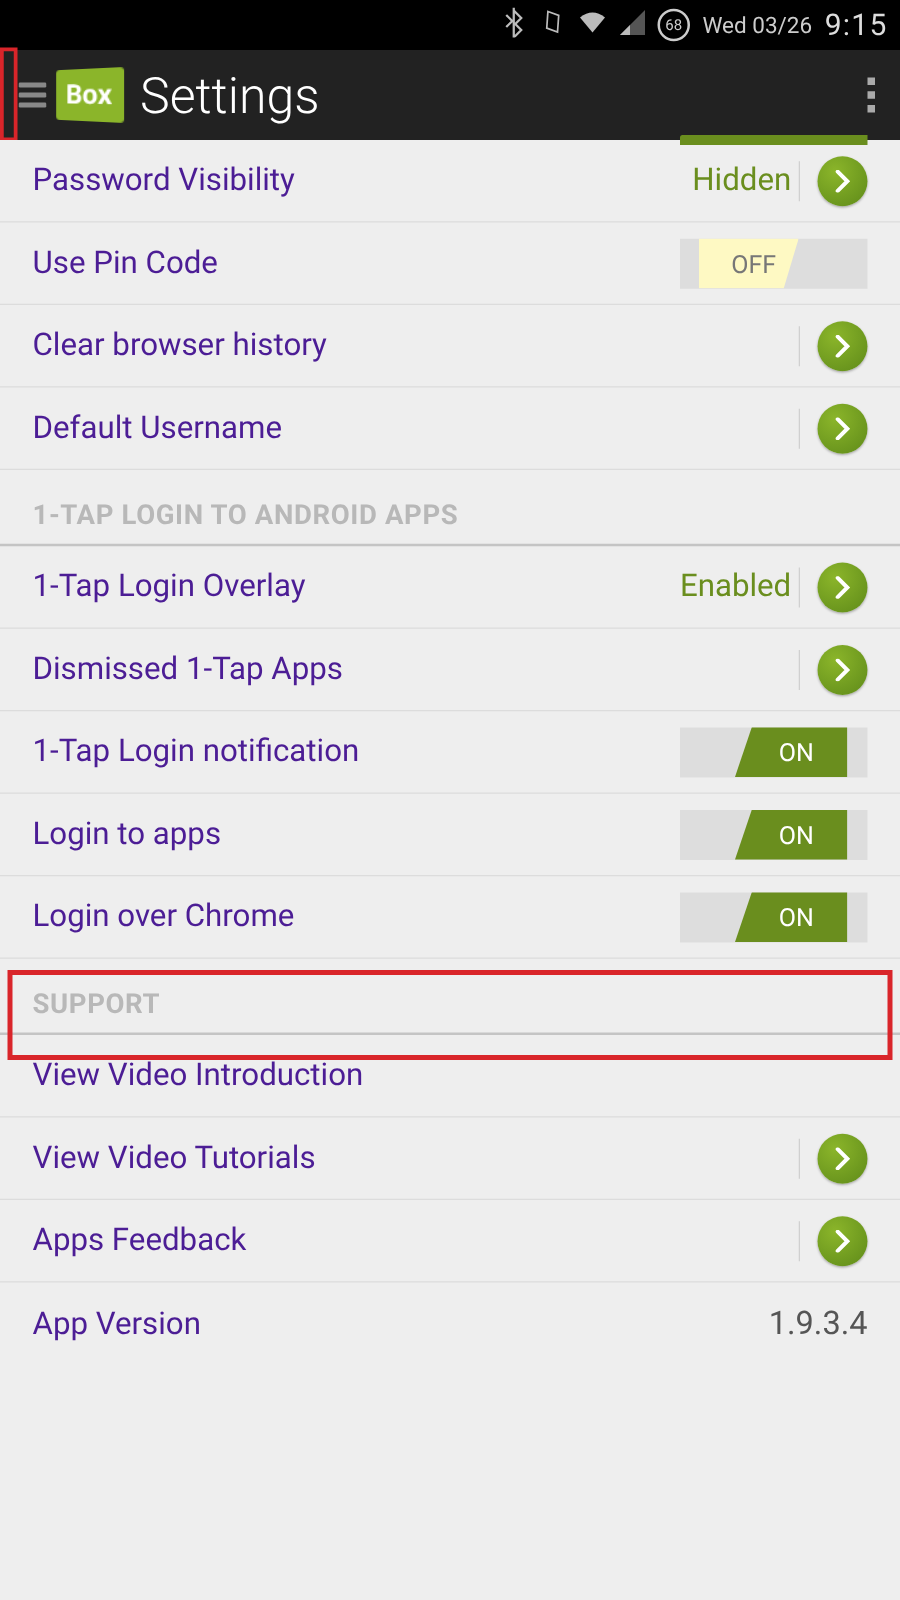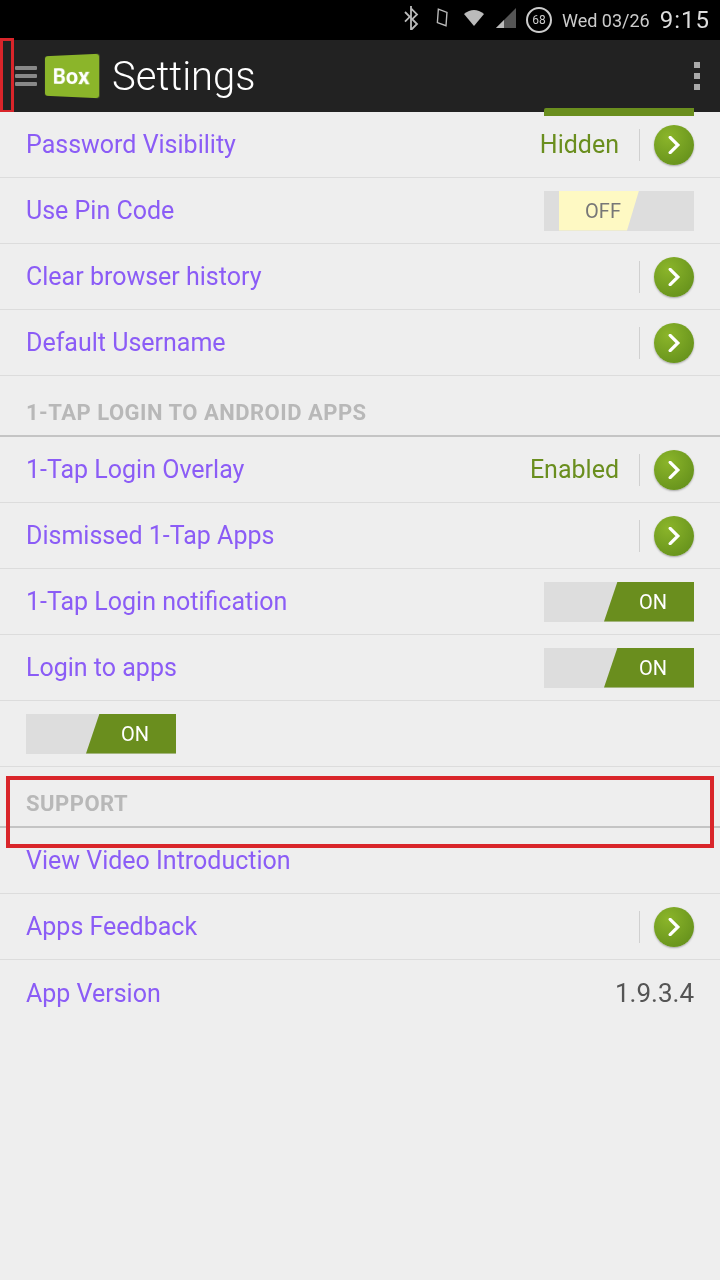--- a/index.html
+++ b/index.html
@@ -22,34 +22,34 @@
   .overflow span { width: 6px; height: 6px; background: #aaa; }
   
   
   .red-mark-left { position: absolute; left: 0; top: 38px; width: 14px; height: 75px; border: 3px solid #d9252a; }
   
   
   .content { background: #eeeeee; position: relative; }
   .peek-toggle { position: absolute; top: -4px; right: 26px; width: 150px; height: 8px; background: #6a8e1e; border-top-left-radius: 2px; }
   
   .row { height: 66px; border-bottom: 1px solid #dcdcdc; display: flex; align-items: center; padding: 0 26px; position: relative; }
-  .row-label { font-size: 25px; color: #8b5cf6; flex: 1; }
-  .row-value { font-size: 25px; color: #6a8e1e; margin-right: 20px; }
+  .row-label { font-size: 25px; color: #4c1d95; flex: 1; }
+  .row-value { font-size: 25px; color: #6a8e1e; margin-right: 6px; }
   .divider-vert { width: 1px; height: 32px; background: #d0d0d0; margin-right: 14px; }
   .chevron-btn { width: 40px; height: 40px; border-radius: 50%; background: radial-gradient(circle at 35% 30%, #8bb52a, #5e8a19); display: flex; align-items: center; justify-content: center; box-shadow: 0 1px 2px rgba(0,0,0,0.3); }
   .chevron-btn svg { width: 14px; height: 18px; }
   
   .section-header { padding: 24px 26px 10px; font-size: 22px; color: #b8b8b8; font-weight: 700; letter-spacing: 0.5px; border-bottom: 2px solid #c4c4c4; }
   
   
   .toggle { width: 150px; height: 40px; position: relative; }
   .toggle-off { background: #ddd; }
   .toggle-off .toggle-handle { position: absolute; left: 15px; top: 0; width: 80px; height: 100%; background: #fef9c3; display: flex; align-items: center; justify-content: center; color: #777; font-size: 20px; clip-path: polygon(0 0, 100% 0, 85% 100%, 0 100%); }
   .toggle-on { background: #ddd; }
-  .toggle-on .toggle-handle { position: absolute; right: 0; top: 0; width: 90px; height: 100%; background: #6a8e1e; display: flex; align-items: center; justify-content: center; color: #fff; font-size: 20px; clip-path: polygon(15% 0, 100% 0, 100% 100%, 0 100%); }
+  .toggle-on .toggle-handle { position: absolute; right: 16px; top: 0; width: 90px; height: 100%; background: #6a8e1e; display: flex; align-items: center; justify-content: center; color: #fff; font-size: 20px; clip-path: polygon(15% 0, 100% 0, 100% 100%, 0 100%); }
   .toggle-on .toggle-handle span, .toggle-off .toggle-handle span { padding-left: 8px; }
   
   
   .row-highlight { position: absolute; left: 6px; right: 6px; top: 664px; height: 72px; border: 4px solid #d9252a; pointer-events: none; z-index: 50; }
   
   .app-version { font-size: 26px; color: #555; }
 </style>
 </head>
 <body>
 
@@ -180,33 +180,43 @@
   <div class="row">
     <span class="row-label">Login to apps</span>
     <div class="toggle toggle-on">
       <div class="toggle-handle">
           <span>ON</span>
         </div>
     </div>
   </div>
 
   <div class="row">
+    <span class="row-label">Login over Chrome</span>
     <div class="toggle toggle-on">
       <div class="toggle-handle">
           <span>ON</span>
         </div>
     </div>
   </div>
 
   <div class="section-header">SUPPORT</div>
 
   <div class="row">
     <span class="row-label">View Video Introduction</span>
   </div>
 
+  <div class="row">
+    <span class="row-label">View Video Tutorials</span>
+    <span class="divider-vert"></span>
+    <span class="chevron-btn">
+      <svg viewBox="0 0 10 14">
+          <path d="M2 1 L8 7 L2 13" stroke="#fff" stroke-width="2.5" fill="none" stroke-linecap="round"></path>
+        </svg>
+    </span>
+  </div>
 
   <div class="row">
     <span class="row-label">Apps Feedback</span>
     <span class="divider-vert"></span>
     <span class="chevron-btn">
       <svg viewBox="0 0 10 14">
           <path d="M2 1 L8 7 L2 13" stroke="#fff" stroke-width="2.5" fill="none" stroke-linecap="round"></path>
         </svg>
     </span>
   </div>

